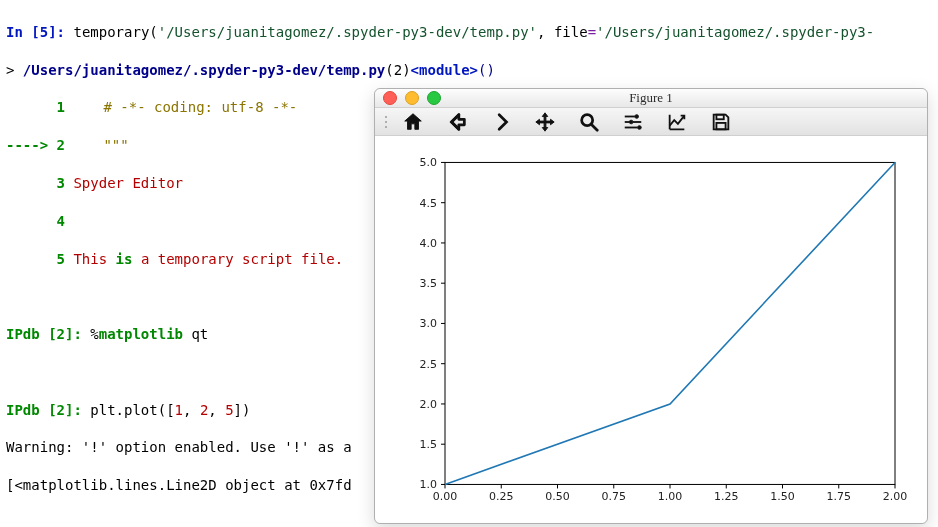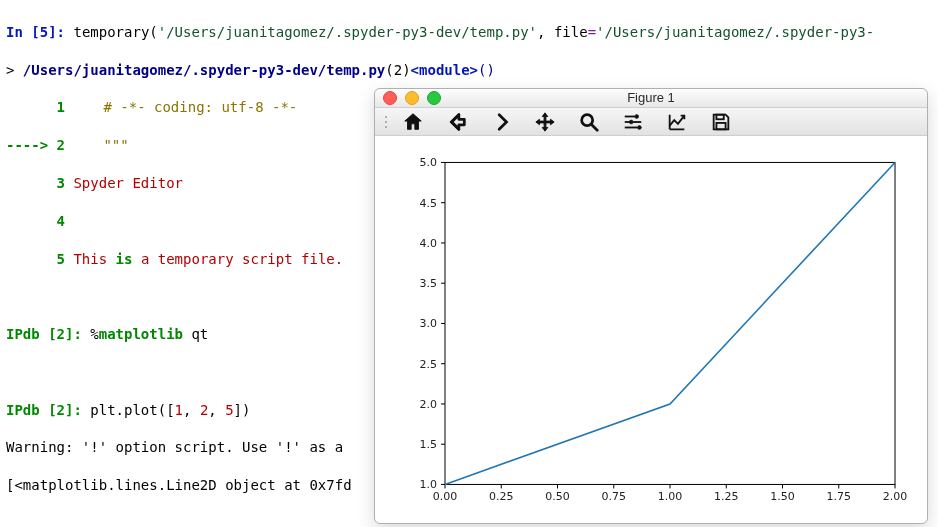--- a/index.html
+++ b/index.html
@@ -57,21 +57,21 @@
     width: 12px; height: 12px; border-radius: 50%;
     display: inline-block;
   }
   .tl-close   { background: #ff5f57; border: 1px solid #e24740; }
   .tl-min     { background: #febc2e; border: 1px solid #dba123; }
   .tl-zoom    { background: #28c840; border: 1px solid #1fa532; }
   .titlebar .title {
     position: absolute;
     left: 0; right: 0;
     text-align: center;
-    font-family: Liberation Sans, sans-serif;
+    font-family: Liberation Serif, serif;
     font-size: 13px;
     color: #2b2b2b;
     pointer-events: none;
   }
   .toolbar {
     height: 32px;
     display: flex;
     align-items: center;
     gap: 20px;
     padding: 0 10px;
@@ -120,21 +120,21 @@
 <div><span>&gt; </span><span class="c-dblue c-nbold">/Users/juanitagomez/.spyder-py3-dev/temp.py</span><span>(</span><span>2</span><span>)</span><span class="c-blue">&lt;module&gt;</span><span class="c-dblue">()</span></div>
 <div><span class="c-green">      1 </span><span class="c-brown"># -*- coding: utf-8 -*-</span></div>
 <div><span class="c-green">----&gt; </span><span class="c-green">2 </span><span class="c-brown">"""</span></div>
 <div><span class="c-green">      3 </span><span class="c-red">Spyder Editor</span></div>
 <div><span class="c-green">      4 </span></div>
 <div><span class="c-green">      5 </span><span class="c-red">This </span><span class="c-green">is</span><span class="c-red"> a temporary script file.</span></div>
 <div>&nbsp;</div>
 <div><span class="c-green">IPdb [2]:</span><span> %</span><span class="c-green">matplotlib</span><span> qt</span></div>
 <div>&nbsp;</div>
 <div><span class="c-green">IPdb [2]:</span><span> plt.plot([</span><span class="c-red">1</span><span>, </span><span class="c-red">2</span><span>, </span><span class="c-red">5</span><span>])</span></div>
-<div><span>Warning: '!' option script. Use '!' as a</span></div>
+<div><span>Warning: '!' option enabled. Use '!' as a</span></div>
 <div><span>[&lt;matplotlib.lines.Line2D object at 0x7fd</span></div>
 
 
 </div>
 
 <div class="fig-window">
   <div class="titlebar">
     <div class="traffic">
       <span class="tl-close"></span>
       <span class="tl-min"></span>

